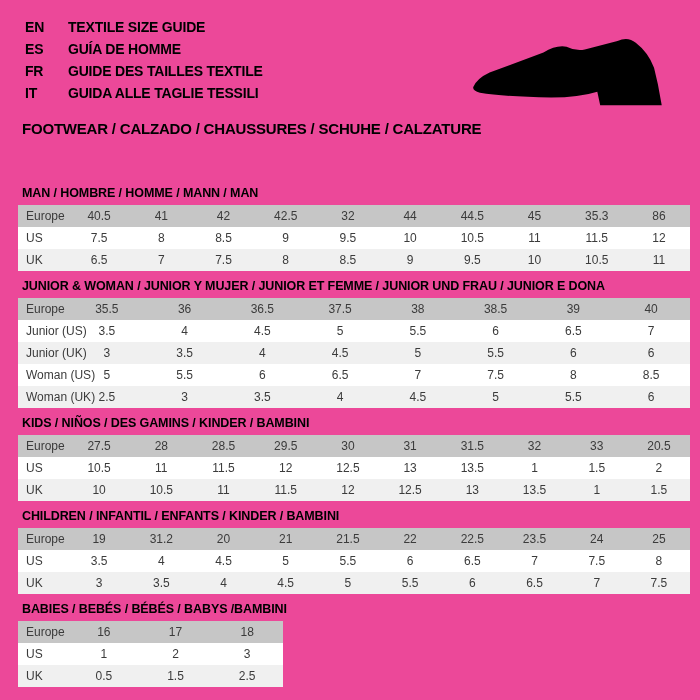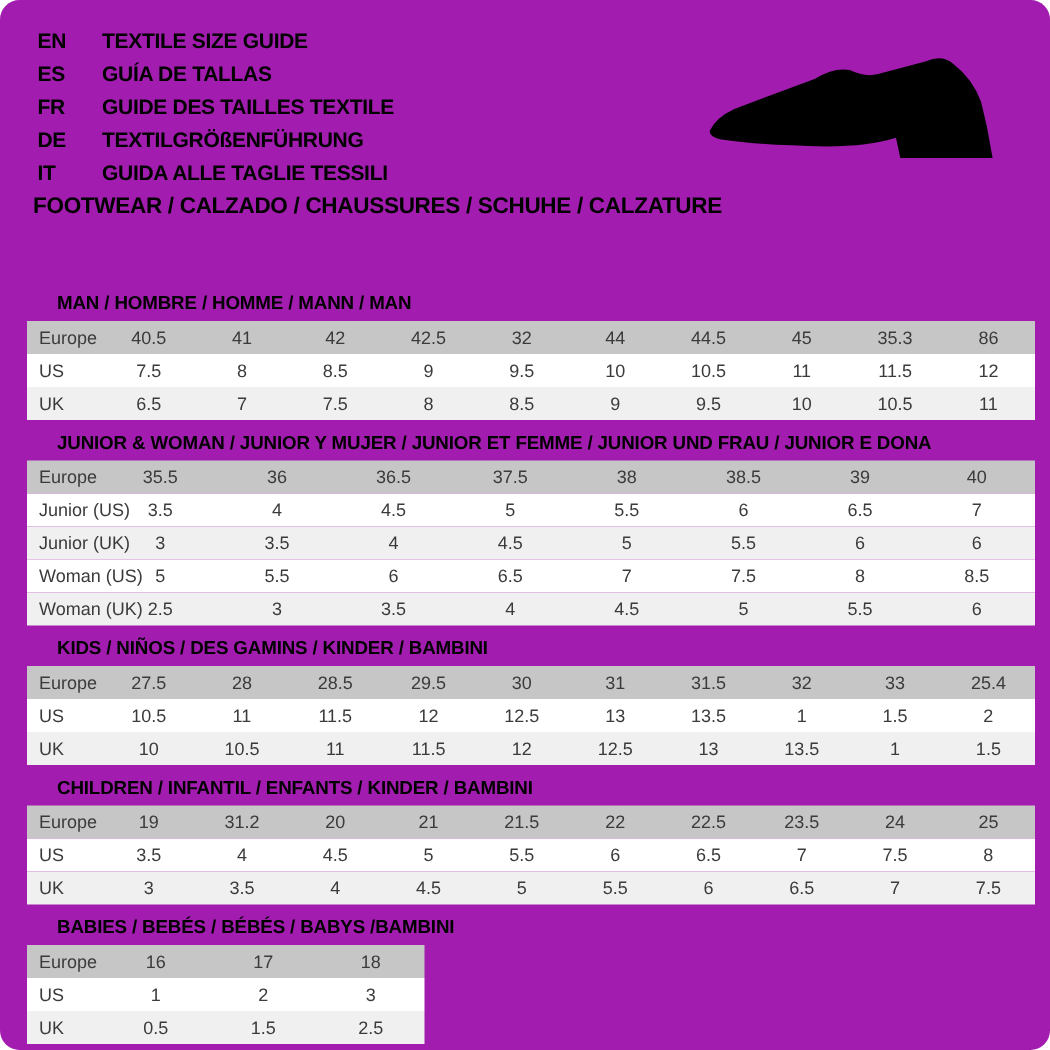--- a/index.html
+++ b/index.html
@@ -10,21 +10,21 @@
     --title-text:#000000;
   }
   *{ box-sizing:border-box; }
   html,body{ margin:0; padding:0; }
   body{
     width:700px; height:700px;
     background:#ffffff;
     font-family:"Liberation Sans", sans-serif;
     color:var(--title-text);
   }
-  .page{ position:relative; width:700px; height:700px; overflow:hidden; background:#a21caf;border-radius:13px; }
+  .page{ position:relative; width:700px; height:700px; overflow:hidden; background:#ec4899; }
 
   
   .top{
     display:flex; justify-content:space-between; align-items:flex-start;
     padding:16px 30px 0 25px;
   }
   .langs{ flex:0 0 auto; }
   .lang-row{ display:flex; line-height:22px; font-size:14px; font-weight:bold; letter-spacing:-0.2px; white-space:nowrap; }
   .lang-code{ width:43px; flex:0 0 43px; }
   .shoe-wrap{ flex:0 0 auto; margin-top:22px; }
@@ -33,21 +33,21 @@
     font-size:15px; line-height:18px; font-weight:bold; letter-spacing:-0.2px;
     white-space:nowrap;
   }
 
   
   .sections{ margin:0 10px 0 18px; }
   .section{ margin-top:8px; }
   .section:first-child{ margin-top:48px; }
   .section-title{
     font-size:12.5px; line-height:14px; font-weight:bold; letter-spacing:-0.1px;
-    margin:0 0 5px 20px; white-space:nowrap;
+    margin:0 0 5px 4px; white-space:nowrap;
   }
   .size-table{ width:672px; }
   .size-table.narrow{ width:265px; }
   .trow{ display:flex; height:22px; align-items:center; background:var(--row-bg); }
   .trow.hdr{ background:var(--hdr-bg); }
   .trow.alt{ background:var(--alt-bg); }
   .cell{
     flex:1 1 0; text-align:center;
     font-size:12px; color:var(--cell-text); line-height:22px;
     white-space:nowrap;
@@ -62,29 +62,25 @@
 <div class="page">
 
   <div class="top">
     <div class="langs">
         <div class="lang-row">
           <span class="lang-code">EN</span>
           <span class="lang-label">TEXTILE SIZE GUIDE</span>
         </div>
         <div class="lang-row">
           <span class="lang-code">ES</span>
-          <span class="lang-label">GUÍA DE TALLAS</span>
+          <span class="lang-label">GUÍA DE HOMME</span>
         </div>
         <div class="lang-row">
           <span class="lang-code">FR</span>
           <span class="lang-label">GUIDE DES TAILLES TEXTILE</span>
-        </div>
-        <div class="lang-row">
-          <span class="lang-code">DE</span>
-          <span class="lang-label">TEXTILGRÖßENFÜHRUNG</span>
         </div>
         <div class="lang-row">
           <span class="lang-code">IT</span>
           <span class="lang-label">GUIDA ALLE TAGLIE TESSILI</span>
         </div>
       </div>
     <div class="shoe-wrap">
       <svg width="205" height="75" viewBox="0 0 210 78" aria-hidden="true">
         <path fill="#000000" d="
           M7,51
@@ -221,21 +217,21 @@
             <div class="cell label">Europe</div>
             <div class="cell">27.5</div>
             <div class="cell">28</div>
             <div class="cell">28.5</div>
             <div class="cell">29.5</div>
             <div class="cell">30</div>
             <div class="cell">31</div>
             <div class="cell">31.5</div>
             <div class="cell">32</div>
             <div class="cell">33</div>
-            <div class="cell">25.4</div>
+            <div class="cell">20.5</div>
           </div>
           <div class="trow">
             <div class="cell label">US</div>
             <div class="cell">10.5</div>
             <div class="cell">11</div>
             <div class="cell">11.5</div>
             <div class="cell">12</div>
             <div class="cell">12.5</div>
             <div class="cell">13</div>
             <div class="cell">13.5</div>

